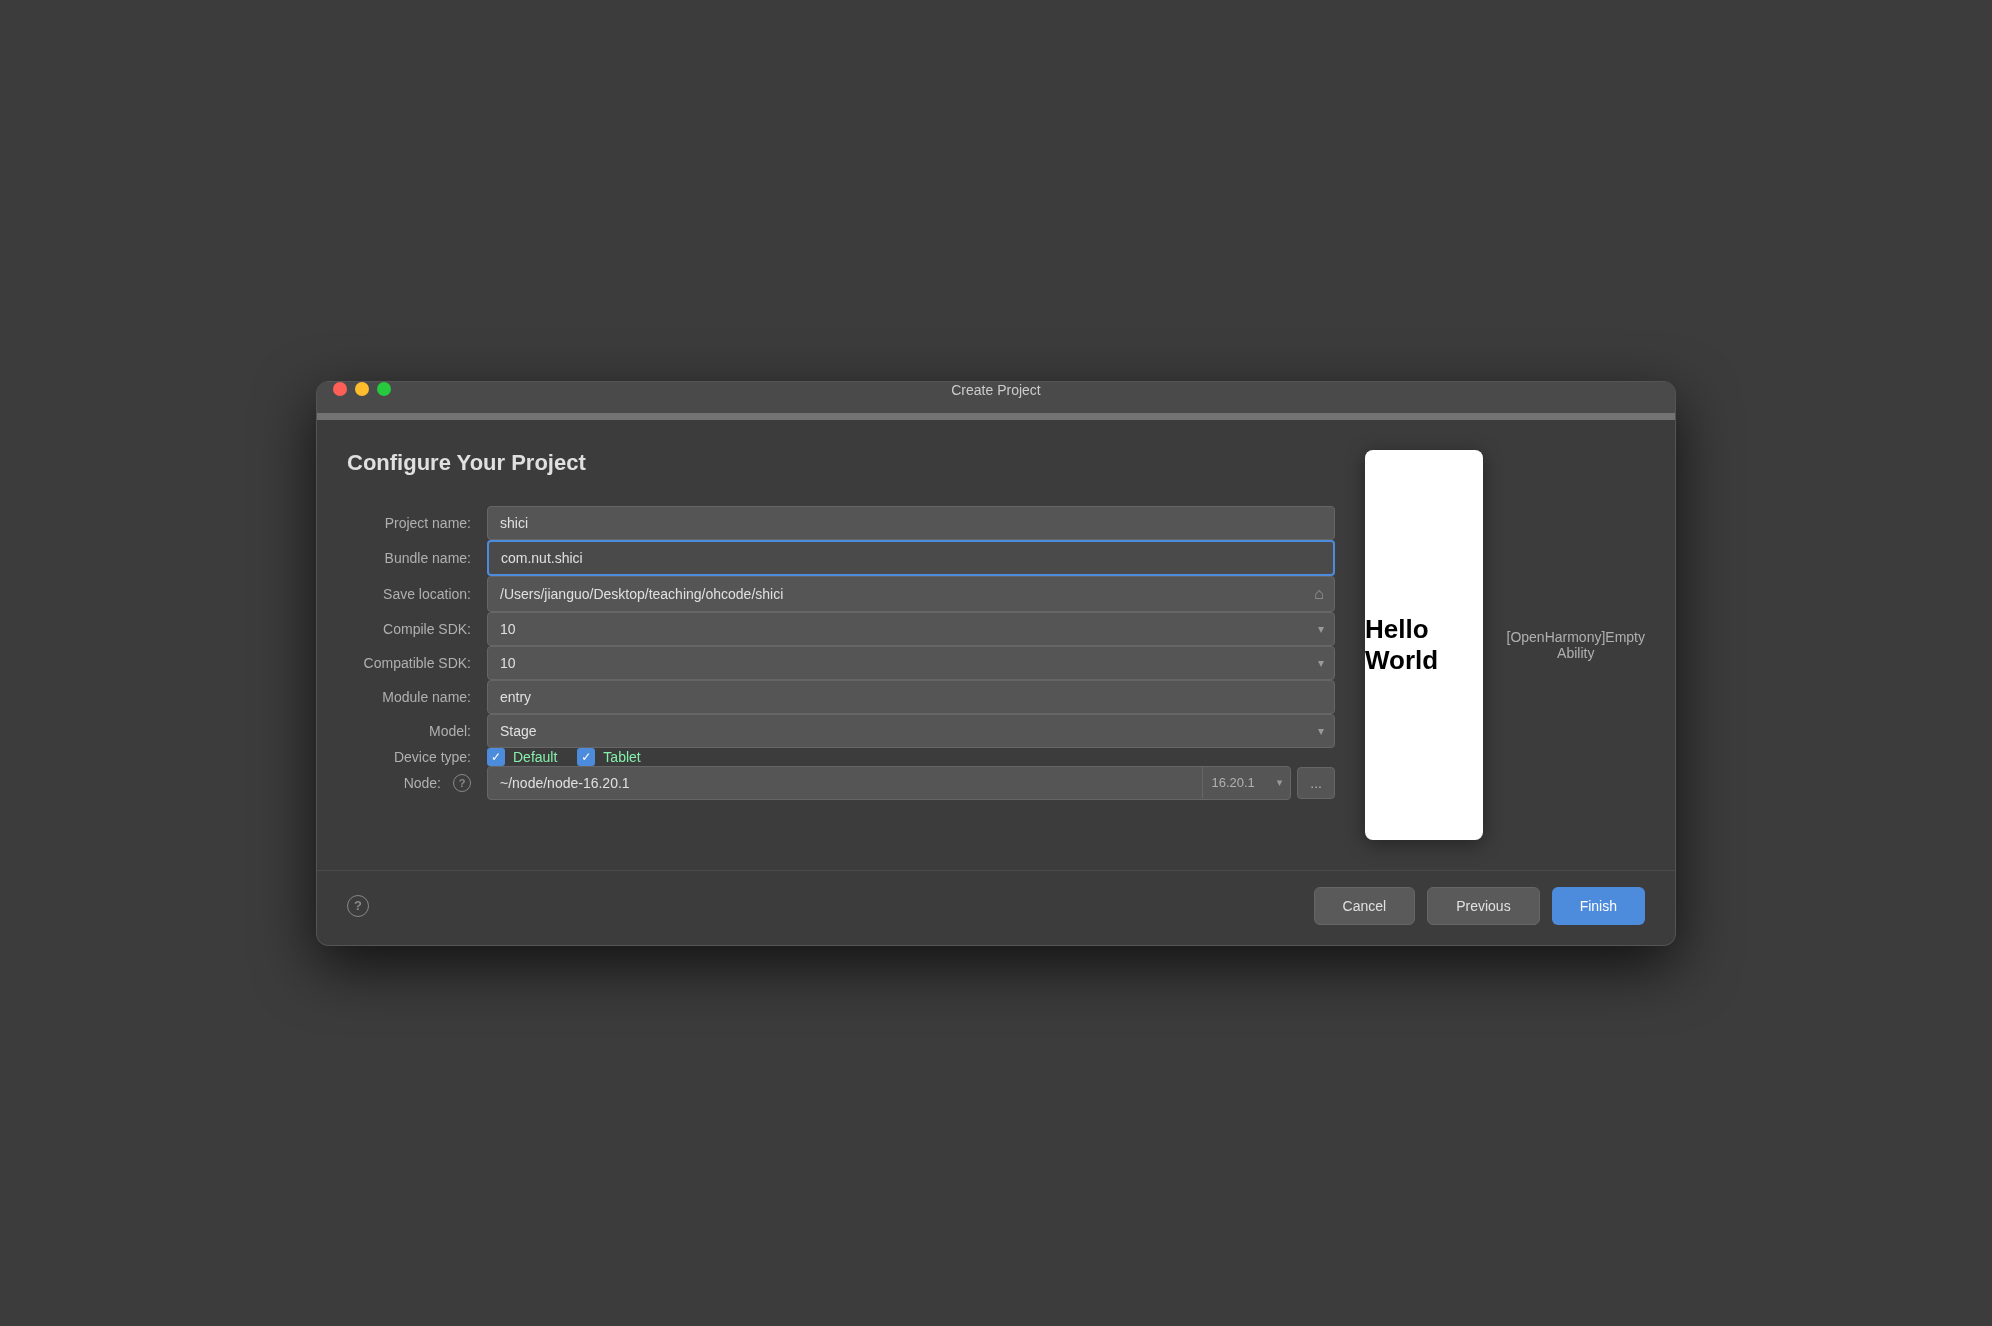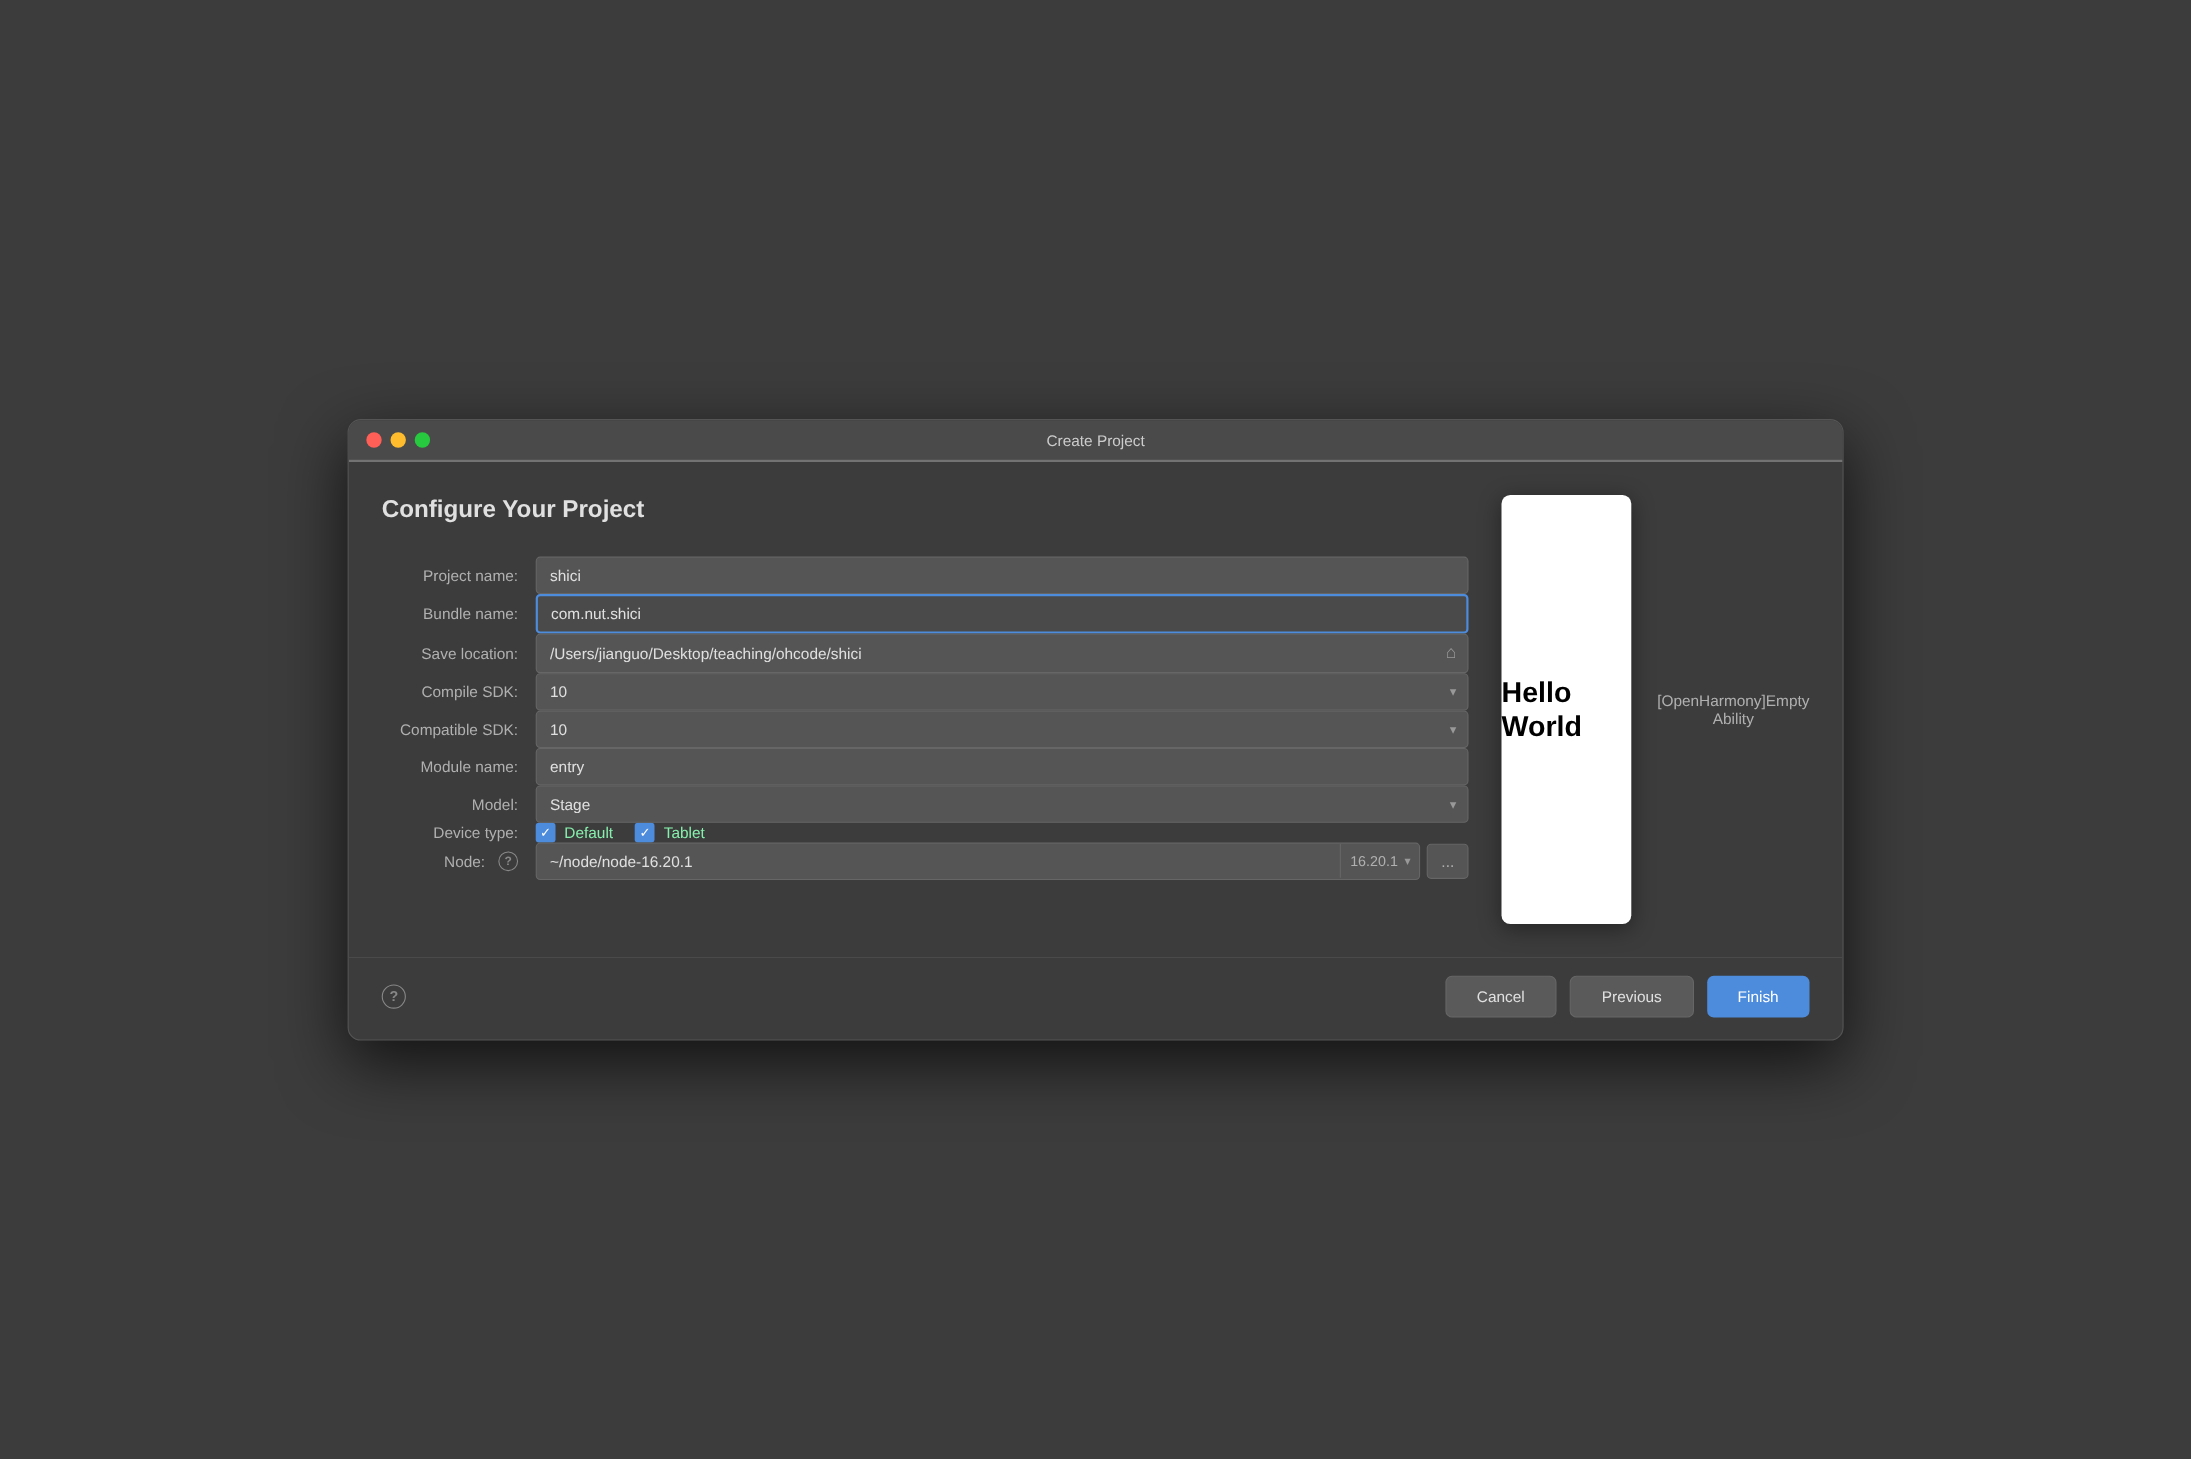--- a/index.html
+++ b/index.html
@@ -23,24 +23,23 @@
       border-radius: 12px;
       box-shadow: 0 20px 60px rgba(0,0,0,0.7);
       overflow: hidden;
       border: 1px solid #555;
     }
 
     .titlebar {
       background: #4a4a4a;
       height: 38px;
       display: flex;
-      align-items: center;
       padding: 0 16px;
       position: relative;
-      border-bottom: 2px solid #737373;
+      border-bottom: 7px solid #737373;
     }
 
     .traffic-lights {
       display: flex;
       gap: 8px;
     }
 
     .traffic-light {
       width: 14px;
       height: 14px;
@@ -241,21 +240,21 @@
       outline: none;
     }
 
     .node-version {
       color: #b0b0b0;
       font-size: 13px;
       padding: 0 8px;
       border-left: 1px solid #666;
       display: flex;
       align-items: center;
-      gap: 6px;
+      gap: 22px;
       height: 100%;
       padding: 8px 8px;
     }
 
     .node-version-arrow {
       color: #999;
       font-size: 11px;
     }
 
     .node-browse-btn {

